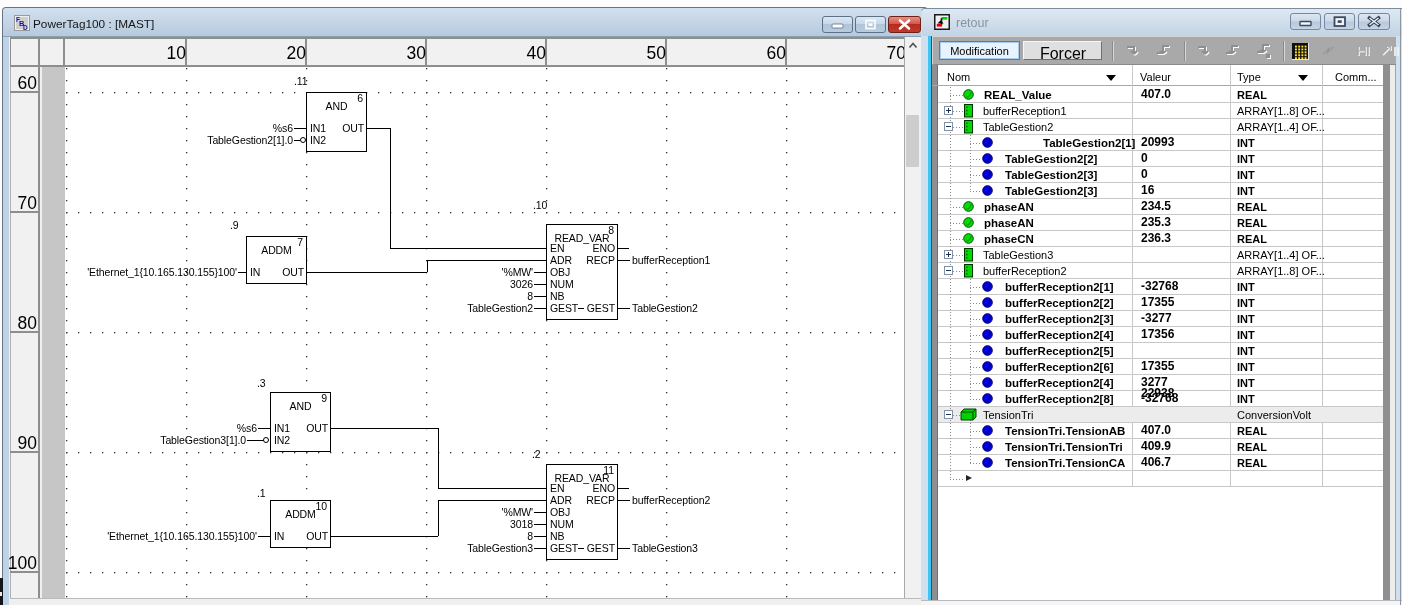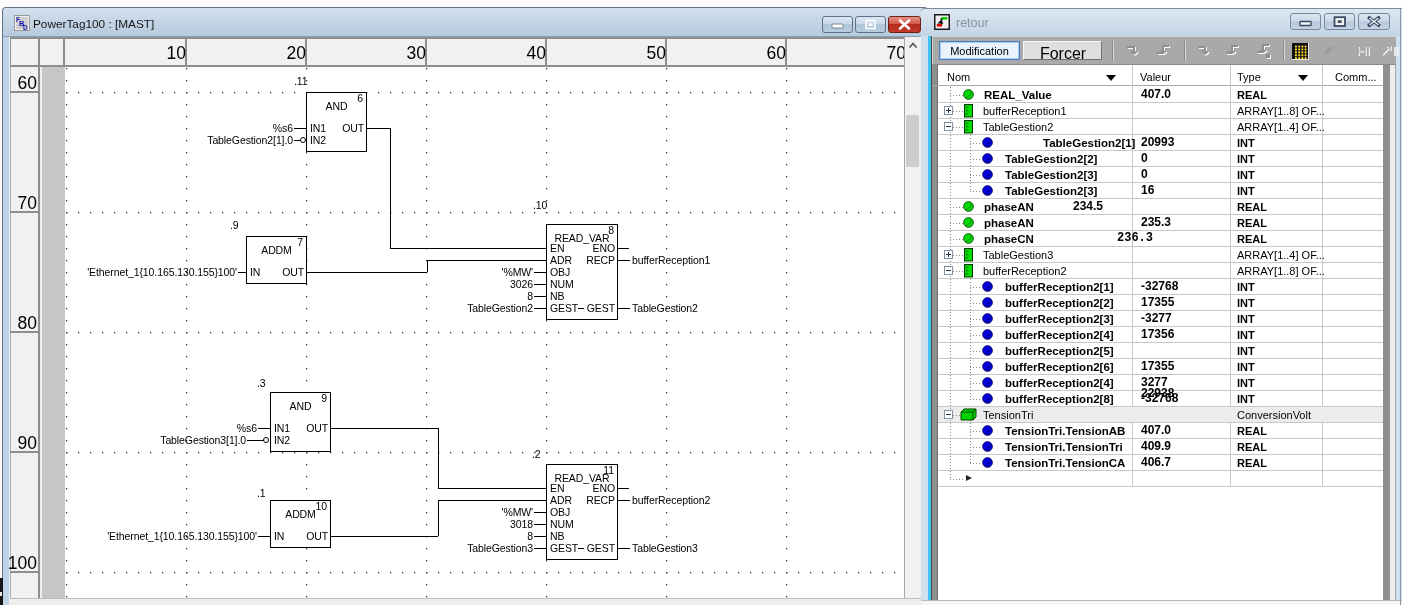--- a/index.html
+++ b/index.html
@@ -405,37 +405,37 @@
   </svg>
 <div class="tb" style="left:1005px;top:185px;">TableGestion2[3]</div>
 <div class="vb" style="left:1141px;top:184px;">16</div>
 <div class="yb" style="left:1237px;top:185px;">INT</div>
 <div style="left:950px;top:207px;width:13px;height:1px;background:repeating-linear-gradient(90deg,#8a8a8a 0 1px,transparent 1px 3px)"></div>
 <svg style="left:963px;top:201px" width="12" height="12">
     <circle cx="5.5" cy="5.5" r="4.8" fill="#00dd00" stroke="#005500" stroke-width="1"></circle>
     <path d="M3,8 a4.8 4.8 0 0 0 5,-5" fill="none" stroke="#009900" stroke-width="1.2"></path>
   </svg>
 <div class="tb" style="left:984px;top:201px;">phaseAN</div>
-<div class="vb" style="left:1073px;top:200px;">234.5</div>
+<div class="vb" style="left:1141px;top:200px;">234.5</div>
 <div class="yb" style="left:1237px;top:201px;">REAL</div>
 <div style="left:950px;top:223px;width:13px;height:1px;background:repeating-linear-gradient(90deg,#8a8a8a 0 1px,transparent 1px 3px)"></div>
 <svg style="left:963px;top:217px" width="12" height="12">
     <circle cx="5.5" cy="5.5" r="4.8" fill="#00dd00" stroke="#005500" stroke-width="1"></circle>
     <path d="M3,8 a4.8 4.8 0 0 0 5,-5" fill="none" stroke="#009900" stroke-width="1.2"></path>
   </svg>
 <div class="tb" style="left:984px;top:217px;">phaseAN</div>
 <div class="vb" style="left:1141px;top:216px;">235.3</div>
 <div class="yb" style="left:1237px;top:217px;">REAL</div>
 <div style="left:950px;top:239px;width:13px;height:1px;background:repeating-linear-gradient(90deg,#8a8a8a 0 1px,transparent 1px 3px)"></div>
 <svg style="left:963px;top:233px" width="12" height="12">
     <circle cx="5.5" cy="5.5" r="4.8" fill="#00dd00" stroke="#005500" stroke-width="1"></circle>
     <path d="M3,8 a4.8 4.8 0 0 0 5,-5" fill="none" stroke="#009900" stroke-width="1.2"></path>
   </svg>
 <div class="tb" style="left:984px;top:233px;">phaseCN</div>
-<div class="vb" style="left:1117px;top:232px;font-family:Liberation Mono, monospace;">236.3</div>
+<div class="vb" style="left:1141px;top:232px;">236.3</div>
 <div class="yb" style="left:1237px;top:233px;">REAL</div>
 <div style="left:950px;top:255px;width:13px;height:1px;background:repeating-linear-gradient(90deg,#8a8a8a 0 1px,transparent 1px 3px)"></div>
 <div style="left:944px;top:250px;width:9px;height:9px;background:#fff;border:1px solid #8292a6"></div>
 <div style="left:946px;top:254px;width:5px;height:1px;background:#23344a"></div>
 <div style="left:948px;top:252px;width:1px;height:5px;background:#23344a"></div>
 <svg style="left:964px;top:248px" width="10" height="14">
     <rect x="0.5" y="0.5" width="8" height="12.5" fill="#00da00" stroke="#003300"></rect>
     <rect x="2" y="2.5" width="1.6" height="1.6" fill="#007700"></rect>
     <rect x="2" y="5.8" width="1.6" height="1.6" fill="#007700"></rect>
     <rect x="2" y="9" width="1.6" height="1.6" fill="#007700"></rect>

